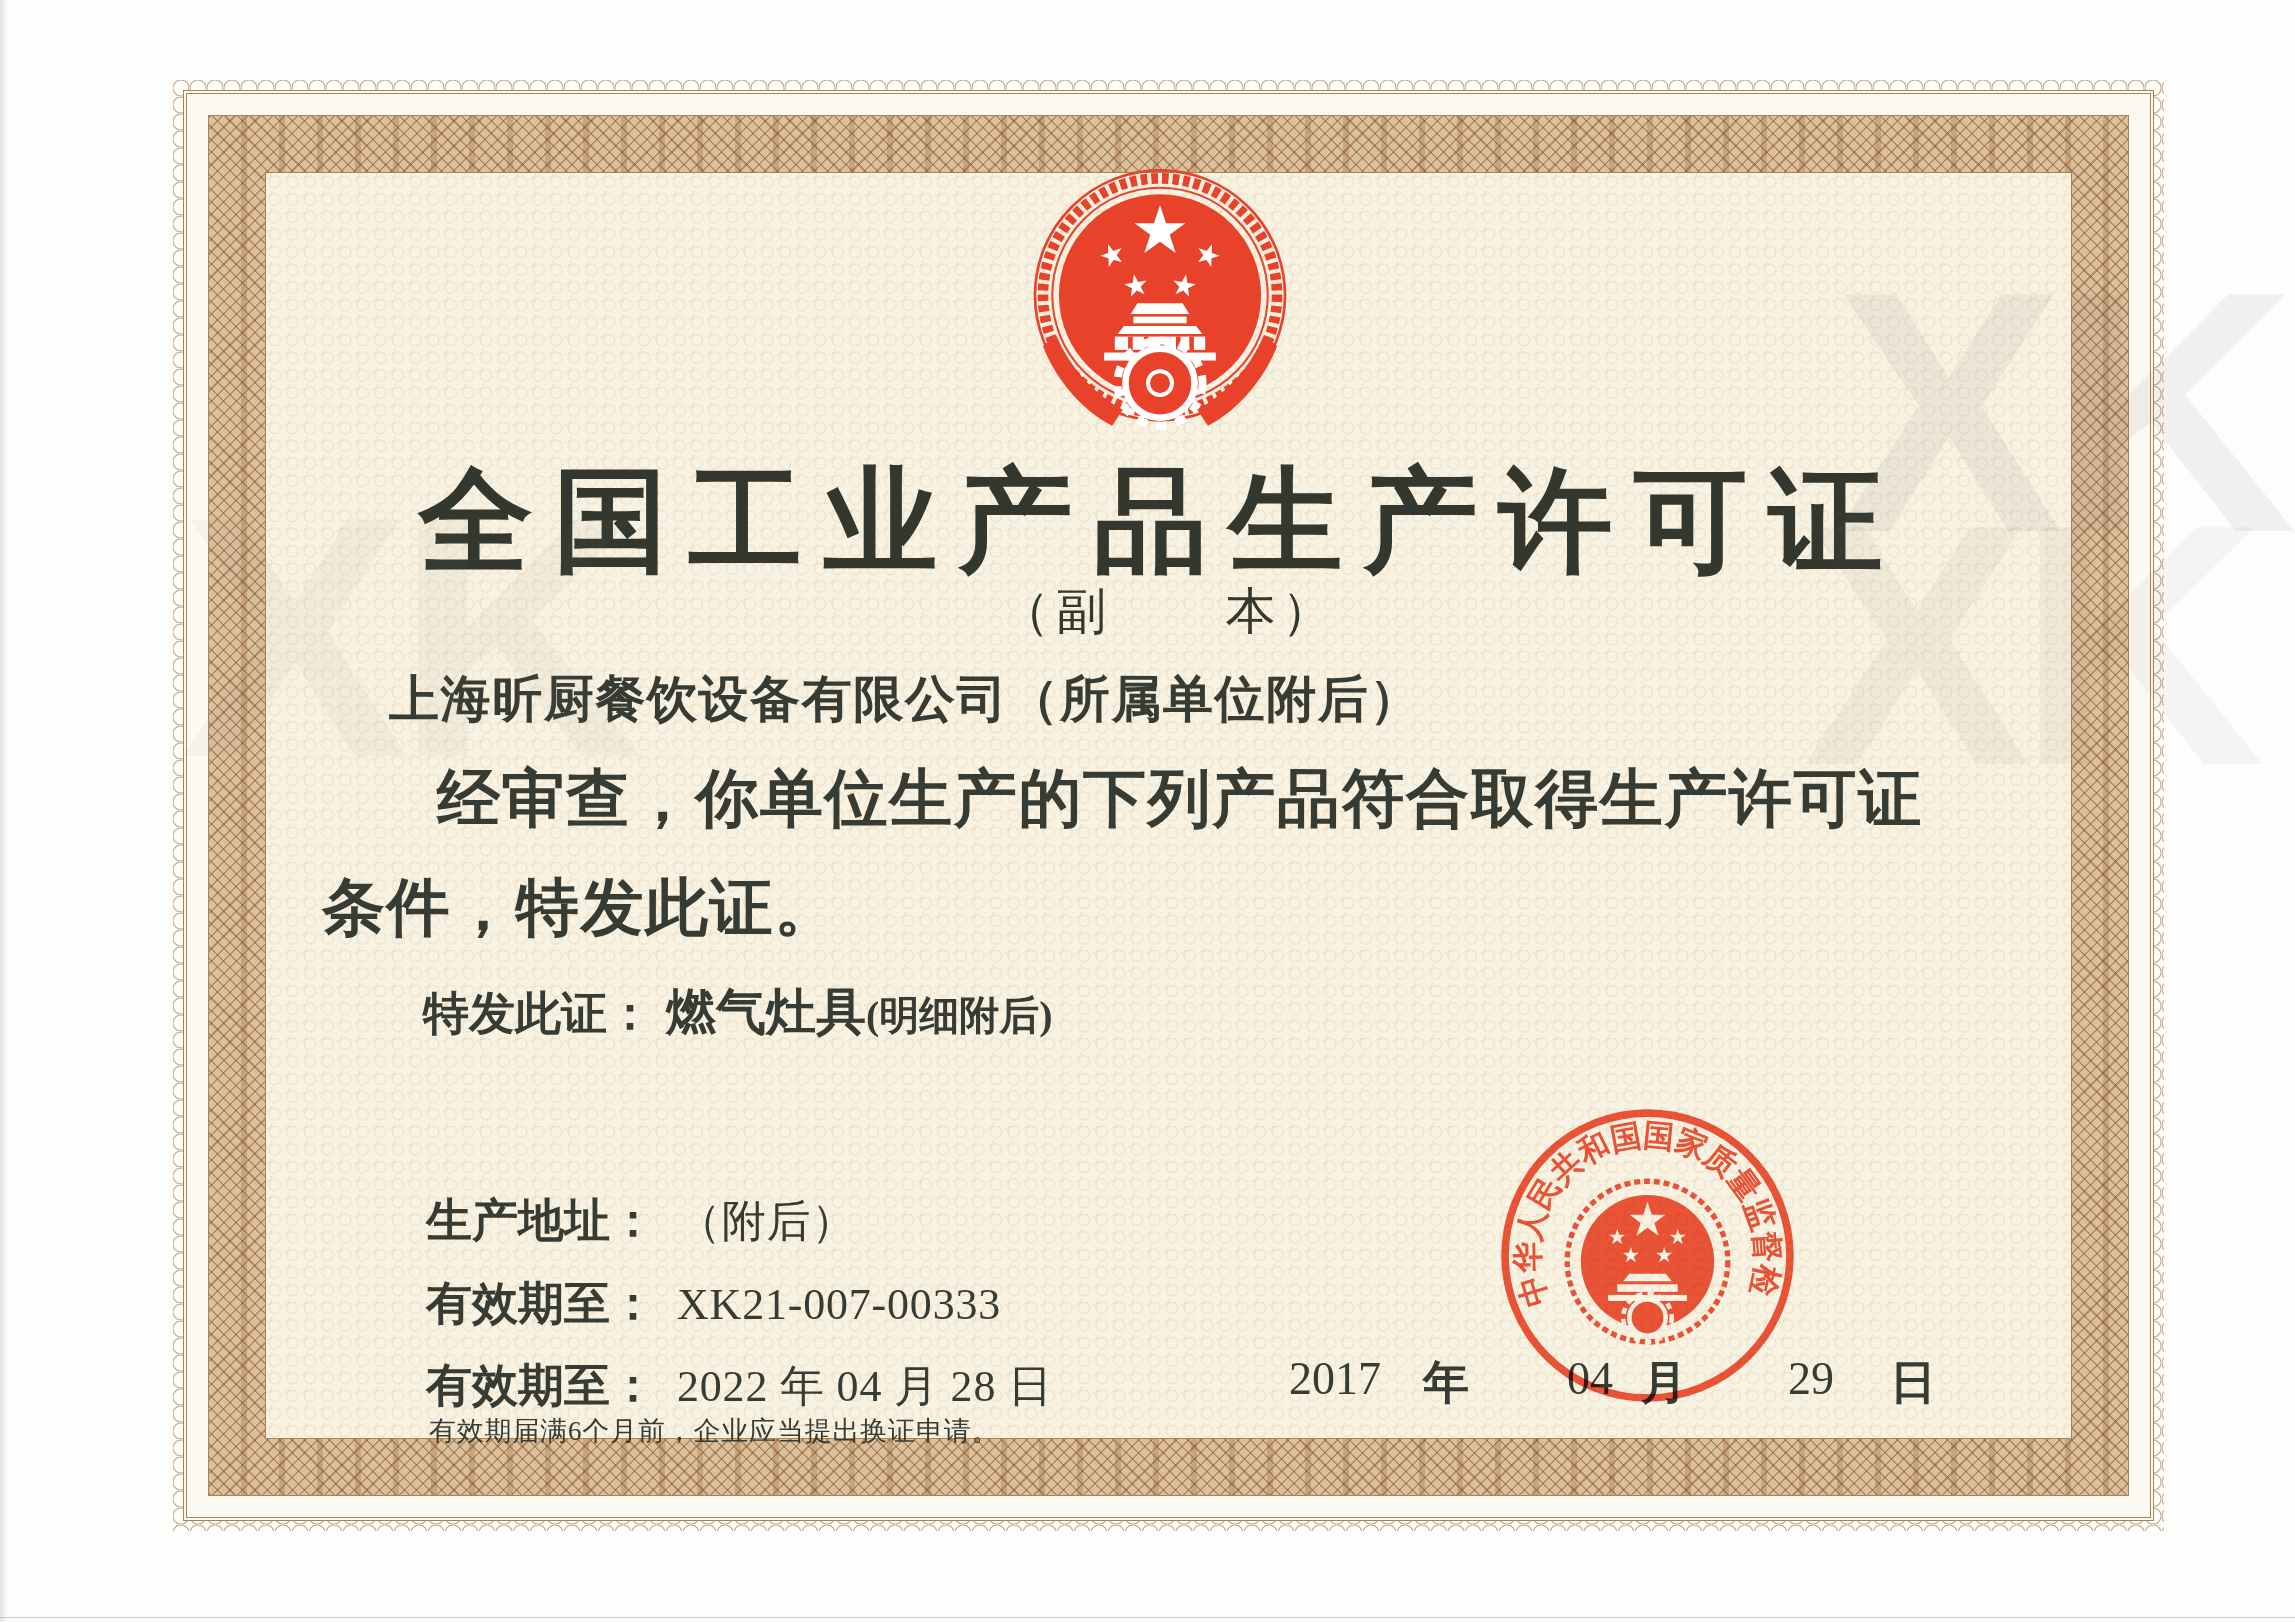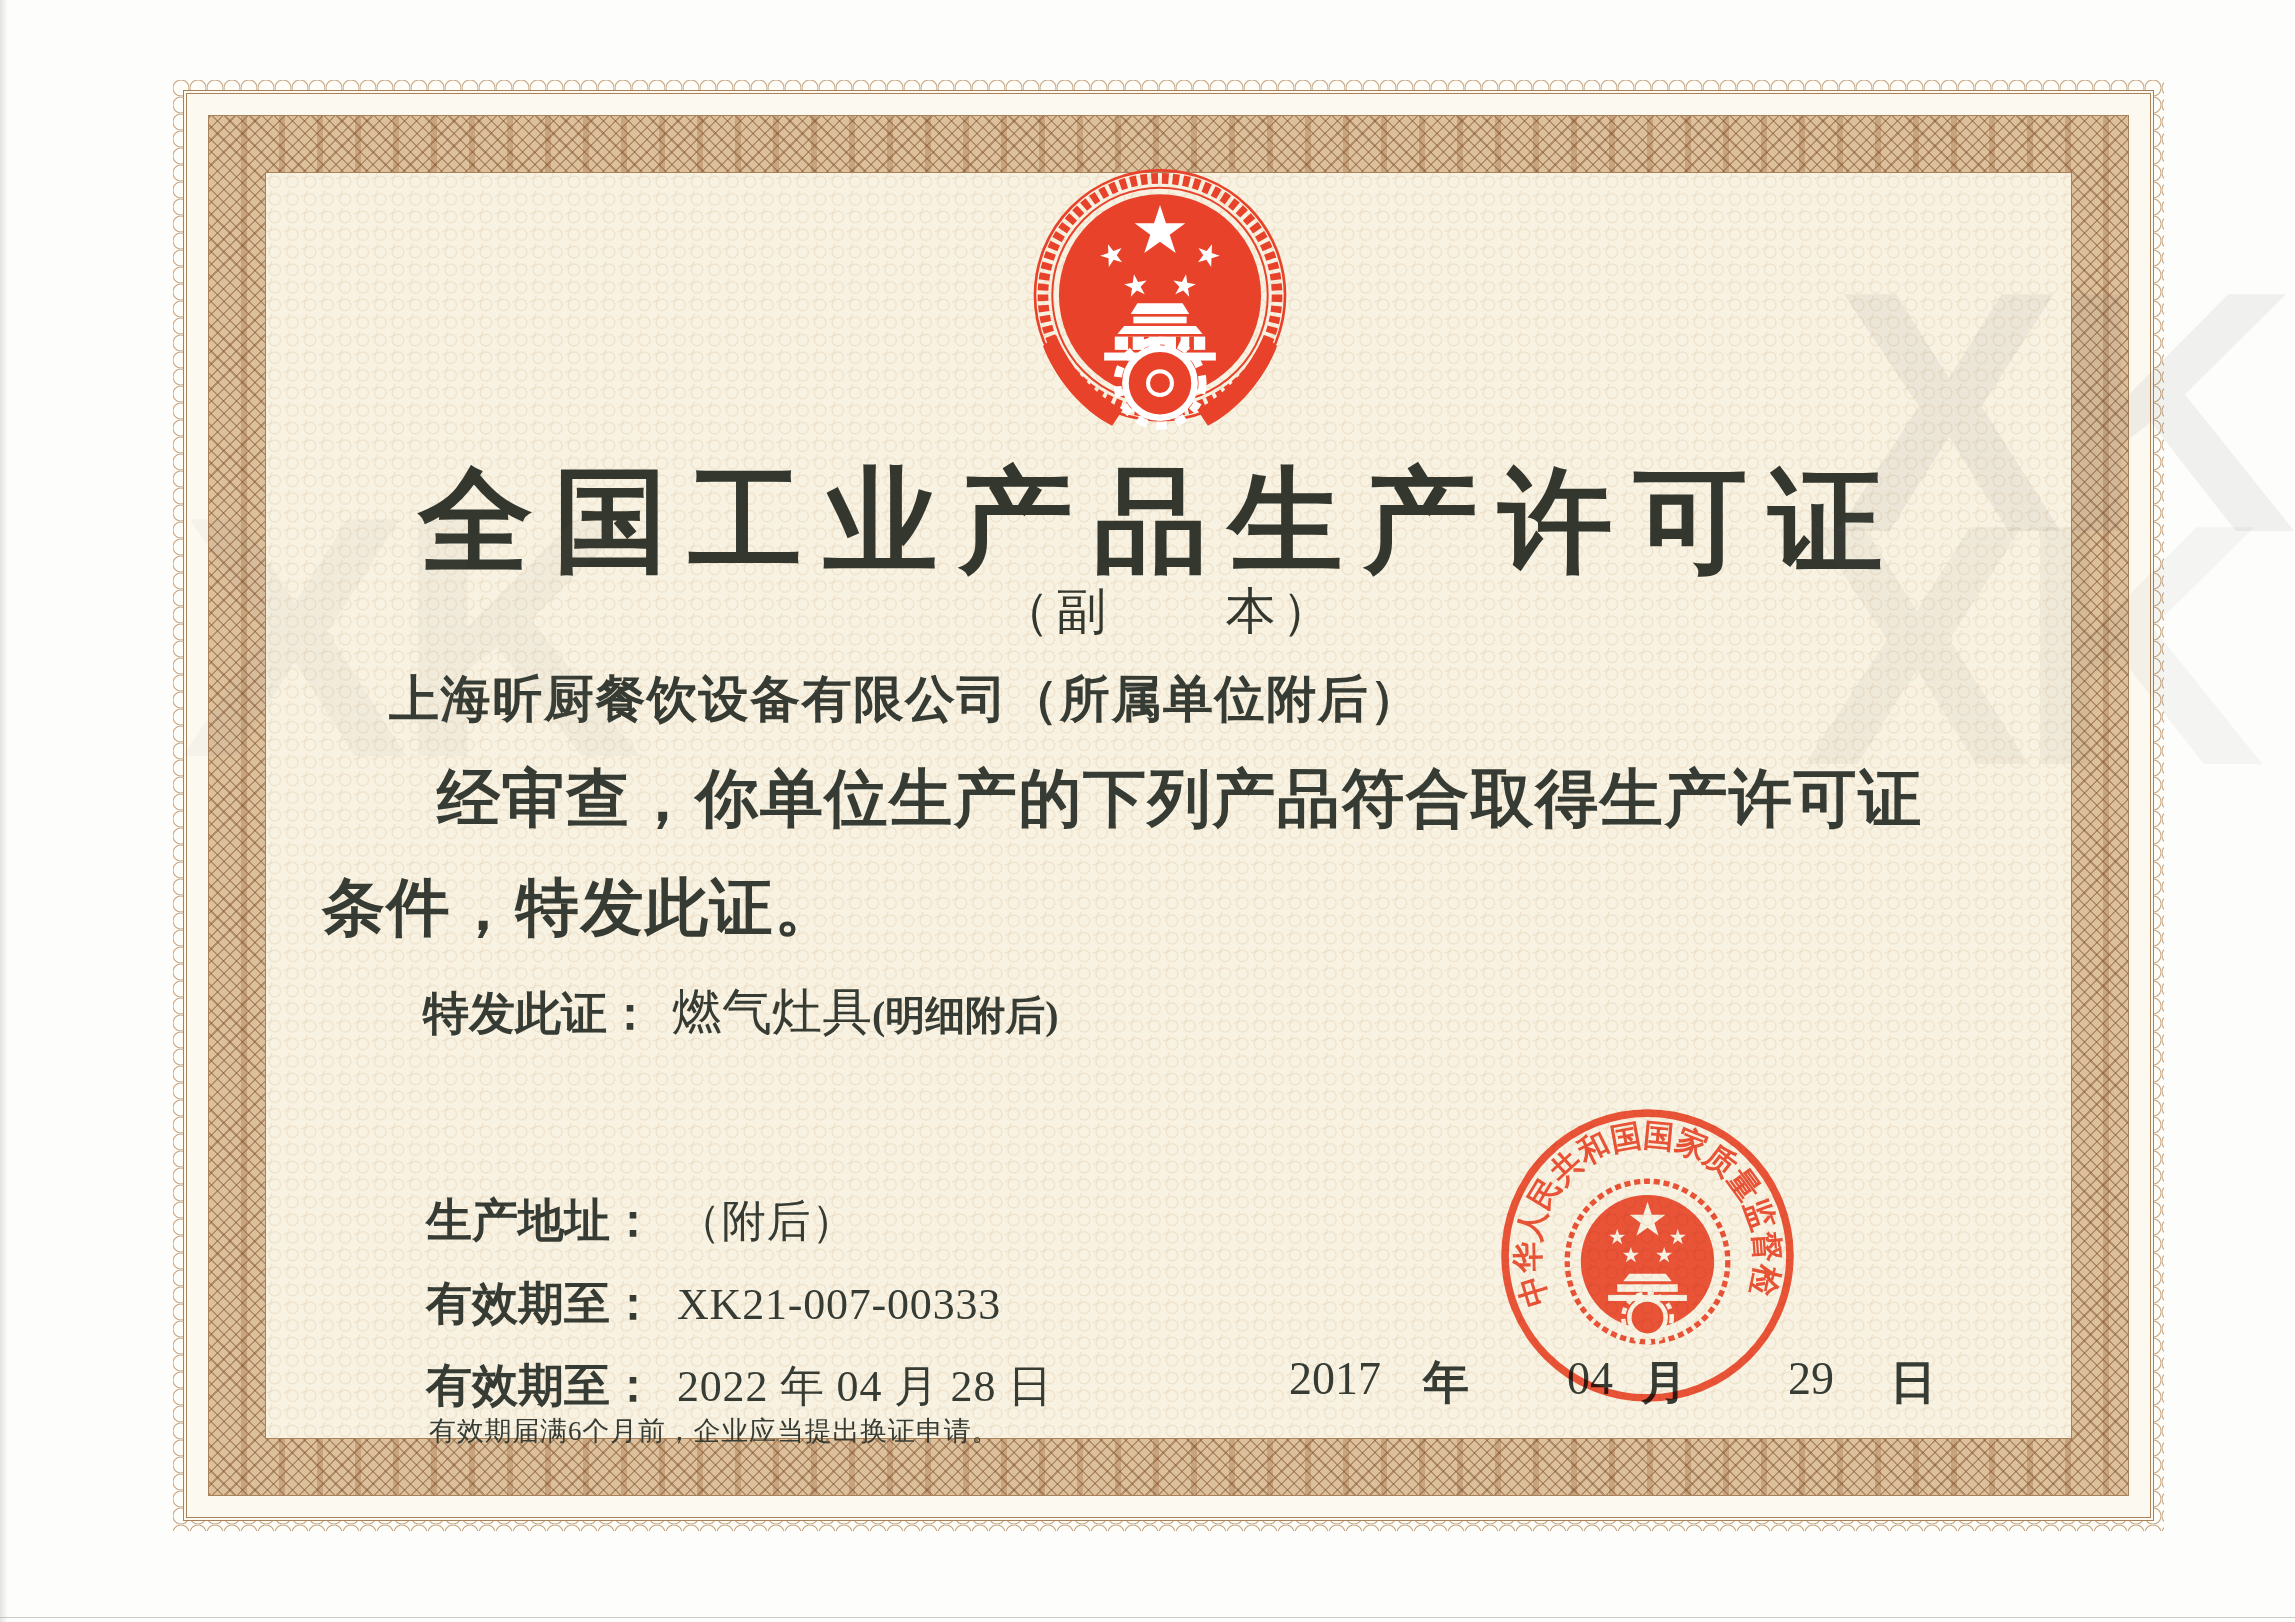--- a/index.html
+++ b/index.html
@@ -29,21 +29,21 @@
   .emblem{position:absolute;left:1027px;top:165px;width:266px;height:282px;}
   .title{position:absolute;left:240px;top:445px;width:1842px;text-align:center;
          font-size:114px;font-weight:bold;letter-spacing:21px;color:#33372e;white-space:nowrap;}
   .subtitle{position:absolute;left:248px;top:578px;width:1842px;text-align:center;
          font-size:50px;letter-spacing:6.4px;color:#33372e;}
   .company{position:absolute;left:389px;top:666px;font-size:50px;font-weight:bold;letter-spacing:1.6px;}
   .stmt1{position:absolute;left:437px;top:756px;font-size:63px;font-weight:bold;letter-spacing:1.6px;white-space:nowrap;}
   .stmt2{position:absolute;left:322px;top:865px;font-size:63px;font-weight:bold;letter-spacing:1.6px;}
   .product-row{position:absolute;left:423px;top:979px;white-space:nowrap;}
   .product-row .lbl{font-size:46px;font-weight:bold;}
-  .product-row .val{font-size:50px;font-weight:normal;margin-left:19px;}
+  .product-row .val{font-size:50px;font-weight:bold;margin-left:13px;}
   .product-row .detail{font-size:40px;font-weight:bold;}
   .frow{position:absolute;left:426px;white-space:nowrap;}
   .frow .lbl{display:inline-block;font-size:46px;font-weight:bold;margin-right:21px;}
   .frow .val{font-size:44px;letter-spacing:0.8px;}
   .r0{top:1105px}.r1{top:1190px}.r2{top:1273px}.r3{top:1355px}
   .note{position:absolute;left:429px;top:1413px;font-size:27px;letter-spacing:0.8px;}
   .dpart{position:absolute;top:1352px;font-size:46px;white-space:nowrap;text-align:center;}
   .d-year{left:1289px}.d-yu{left:1423px;font-weight:bold}.d-month{left:1567px}
   .d-mu{left:1641px;font-weight:bold}.d-day{left:1788px}.d-du{left:1890px;font-weight:bold}
   .seal{position:absolute;left:1496px;top:1104px;width:303px;height:303px;mix-blend-mode:multiply;}

